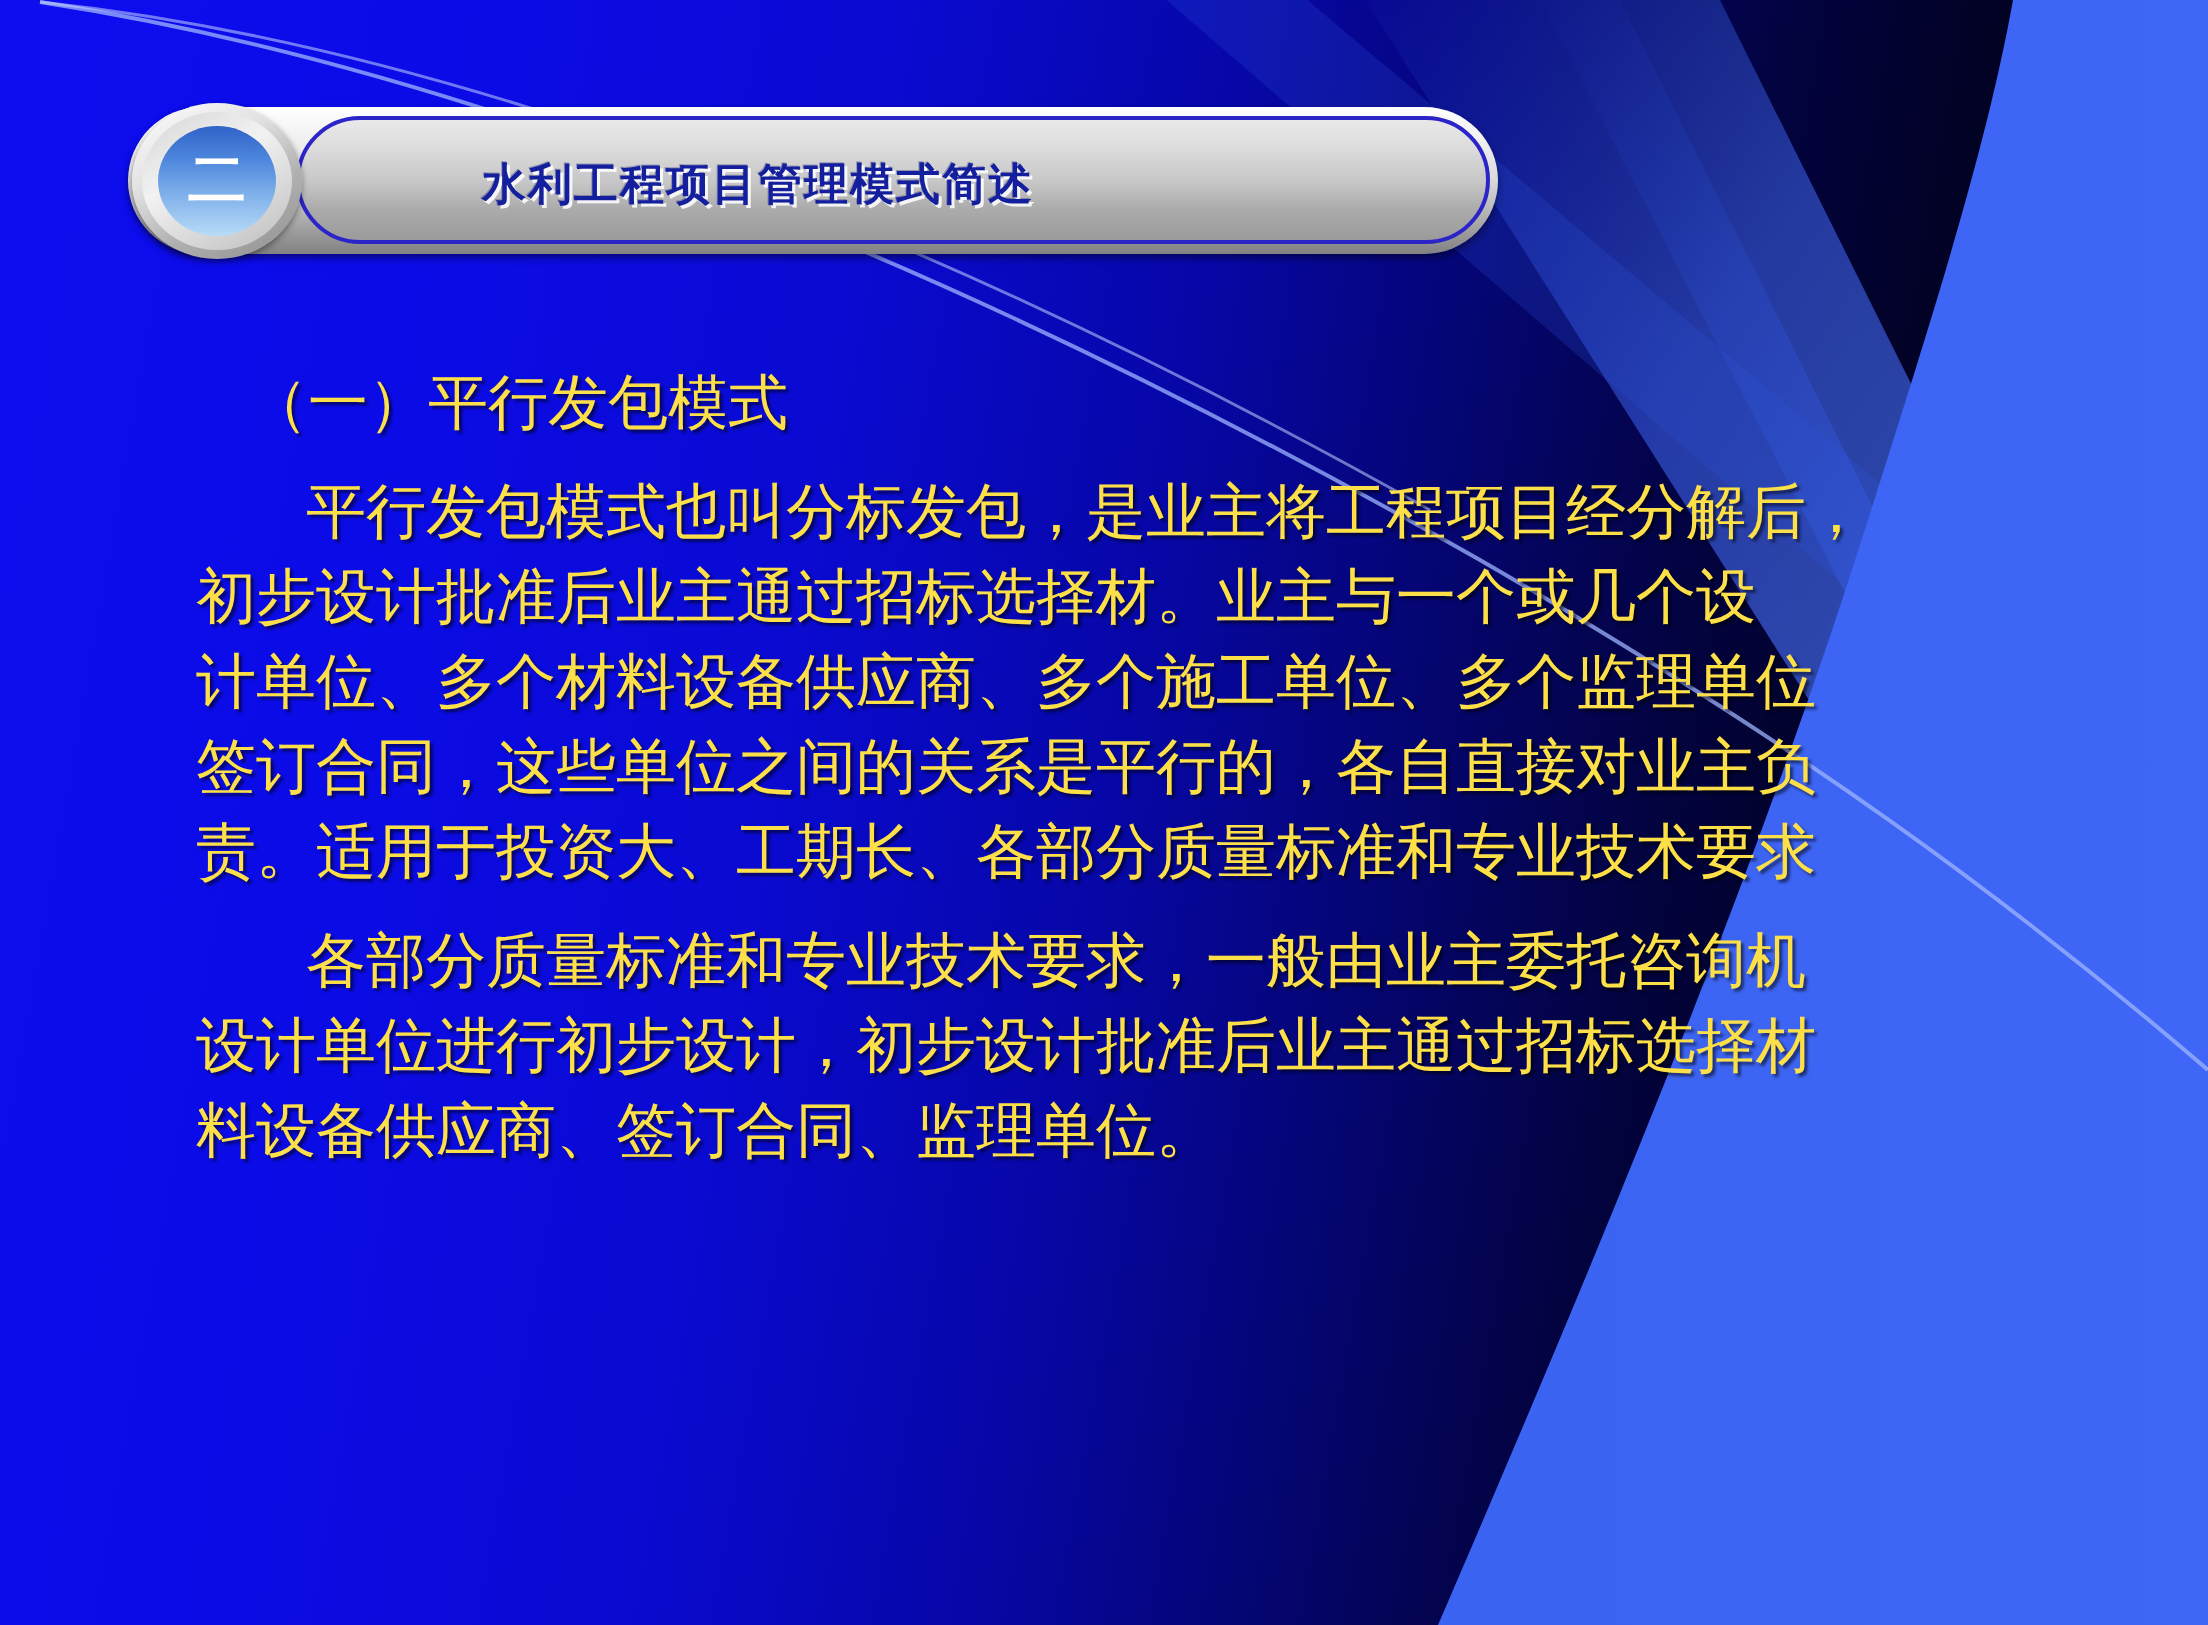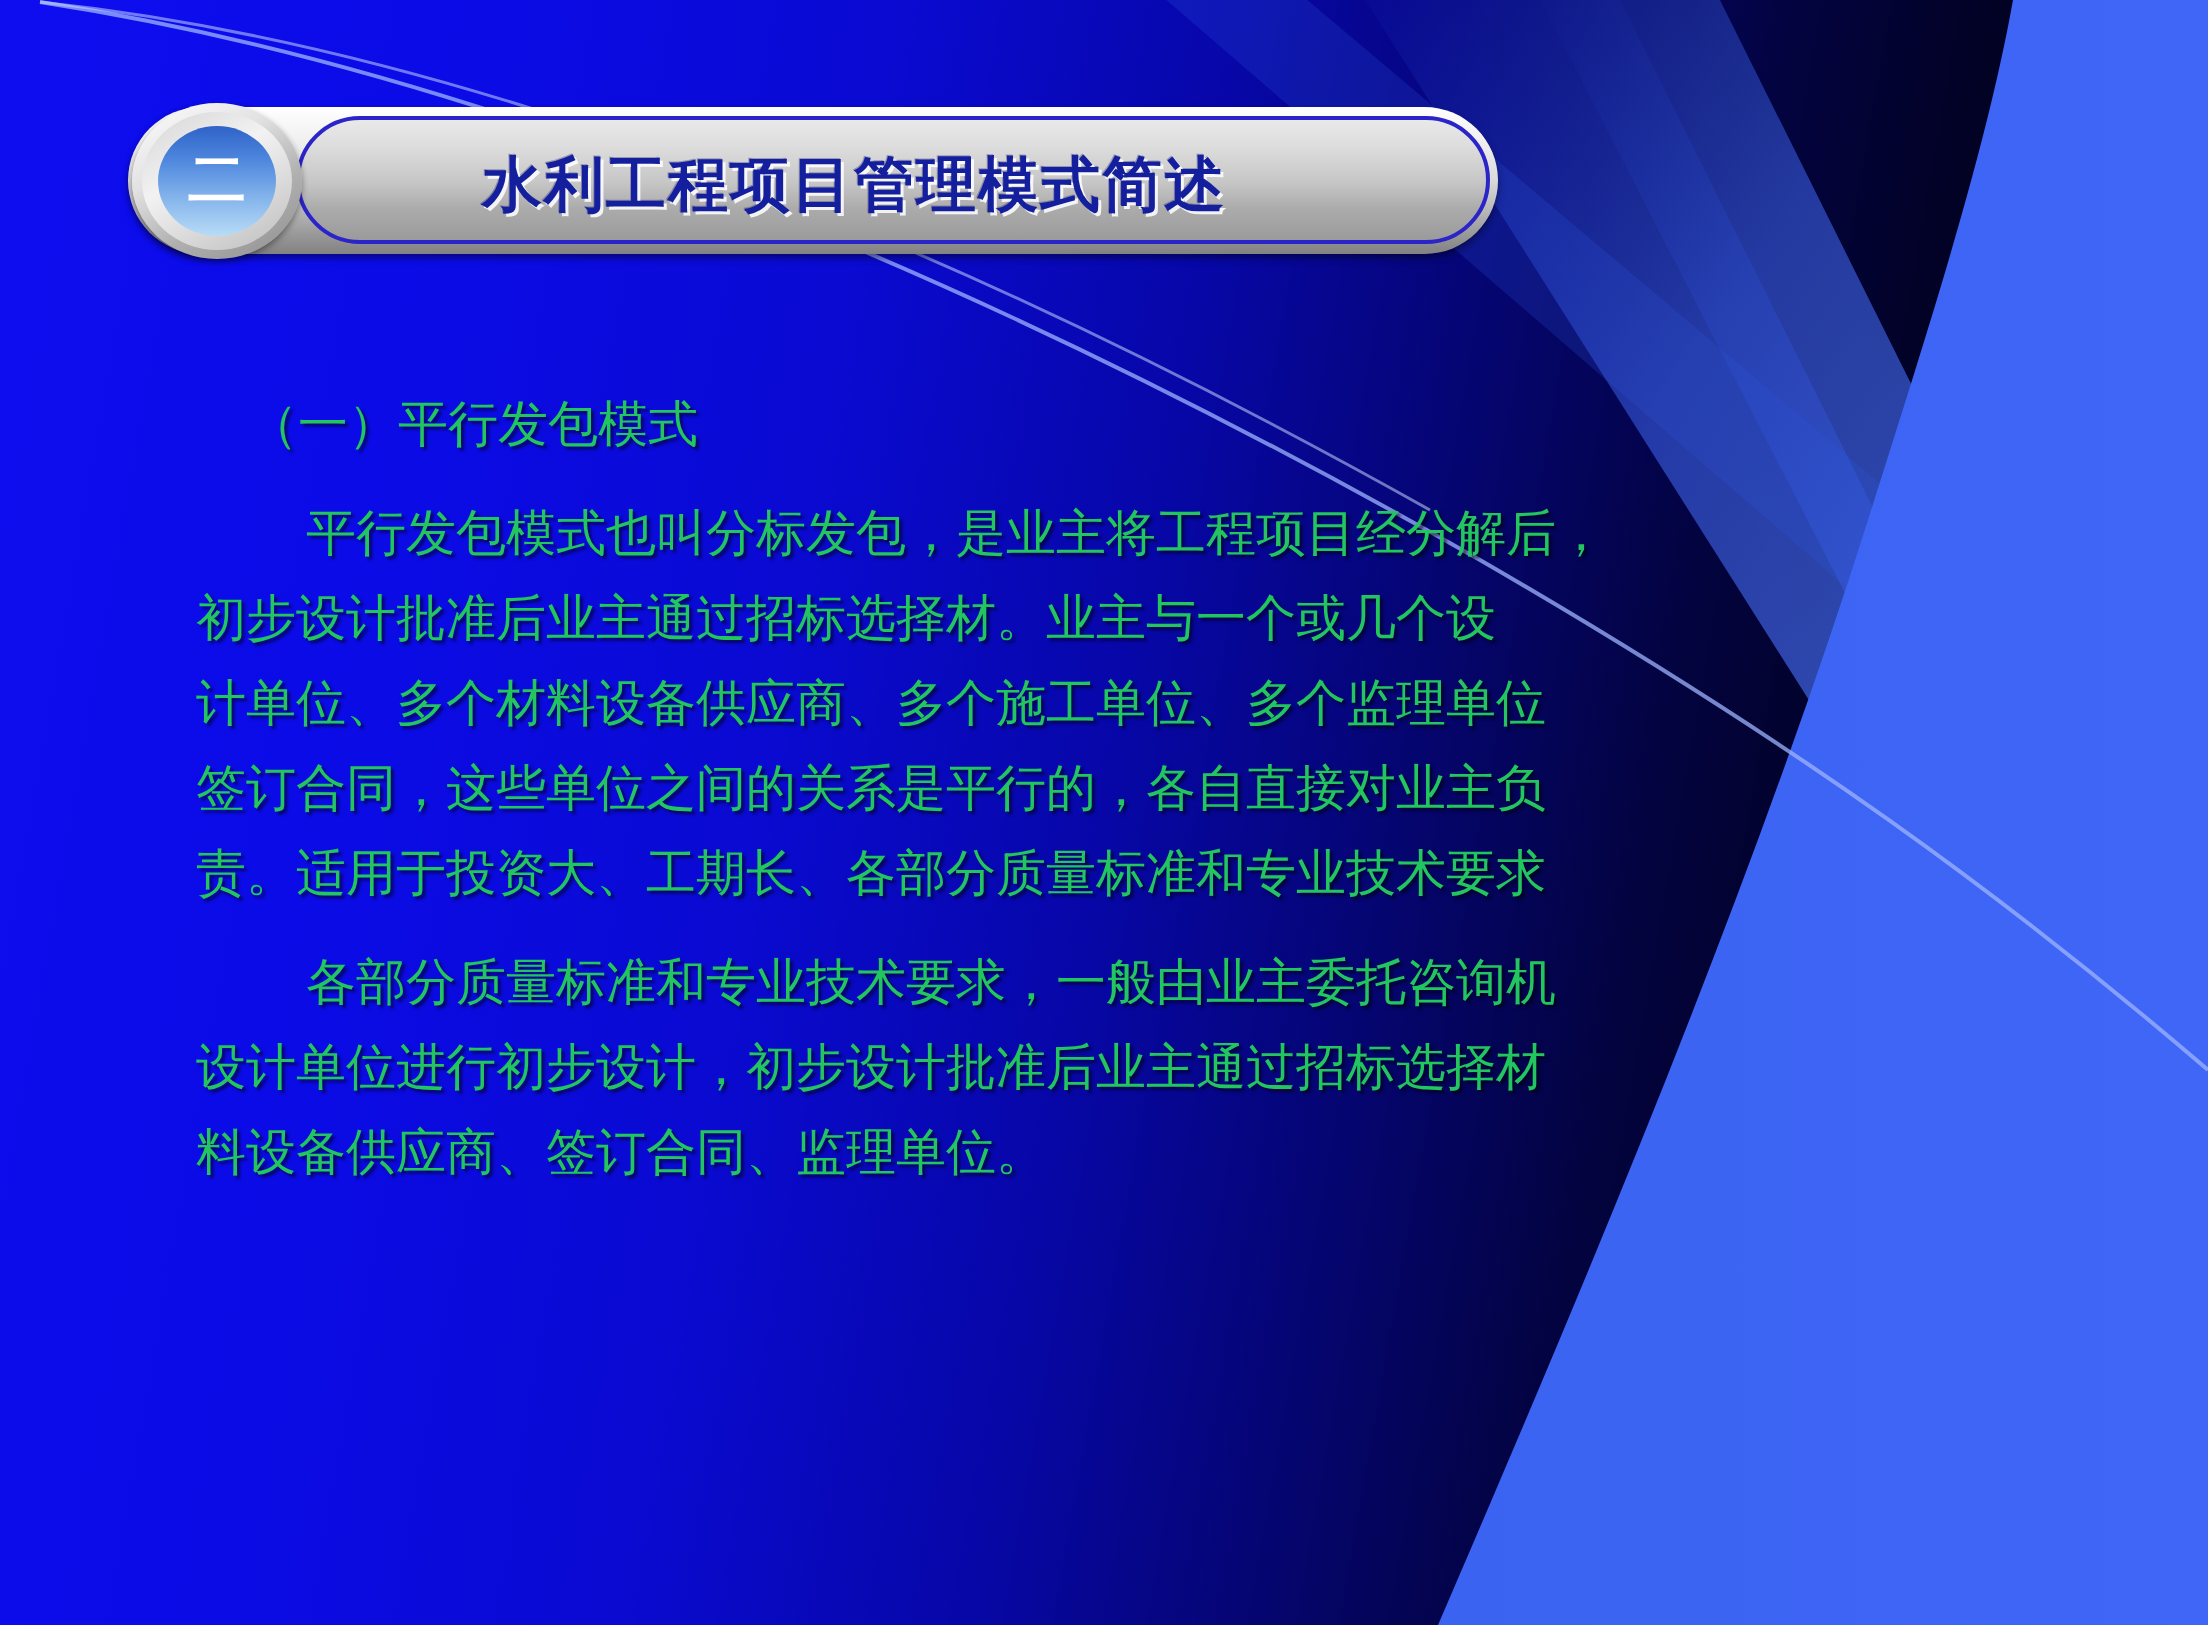--- a/index.html
+++ b/index.html
@@ -92,21 +92,21 @@
     overflow: hidden;
   }
   .header-title {
     position: absolute;
     left: 182px;
     top: 0;
     height: 128px;
     line-height: 128px;
     font-family: "DejaVu Sans", "Liberation Sans", sans-serif;
     font-weight: bold;
-    font-size: 60px;
+    font-size: 44px;
     color: #141f9e;
     letter-spacing: 2px;
     text-shadow: 3px 3px 0 rgba(255,255,255,0.85), -1px -1px 0 rgba(40,40,120,0.35);
     white-space: nowrap;
   }
   
   .badge {
     position: absolute;
     left: 4px;
     top: -4px;
@@ -141,25 +141,25 @@
     font-weight: bold;
     color: #ffffff;
     line-height: 1;
     transform: translateY(-2px);
   }
 
   
   .body-text {
     position: absolute;
     left: 196px;
-    top: 382px;
+    top: 361px;
     width: 1890px;
-    color: #22c55e;
+    color: #fde047;
     font-family: "Liberation Serif", "DejaVu Serif", serif;
-    font-size: 50px;
+    font-size: 60px;
     line-height: 85px;
     text-shadow: 3px 3px 3px rgba(0,0,0,0.55);
     letter-spacing: 0px;
   }
   .heading-line {
     padding-left: 52px;
     white-space: nowrap;
   }
   .para { white-space: nowrap; margin-top: 24px; }
   .para .ln { display: block; }

